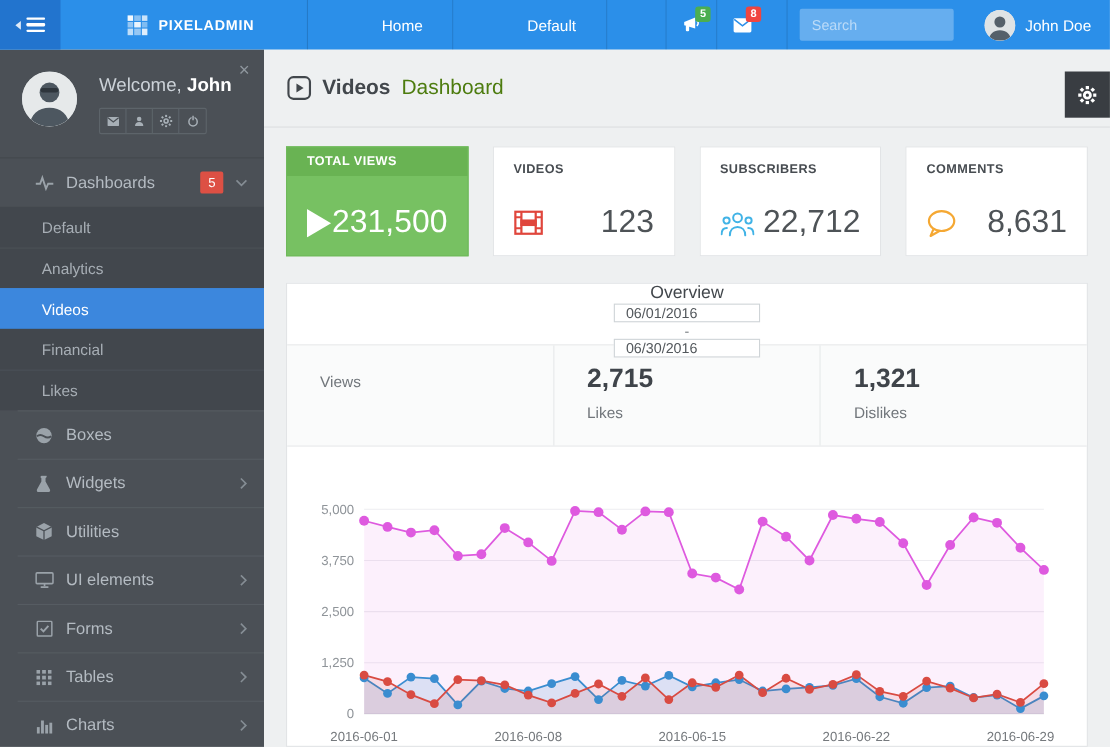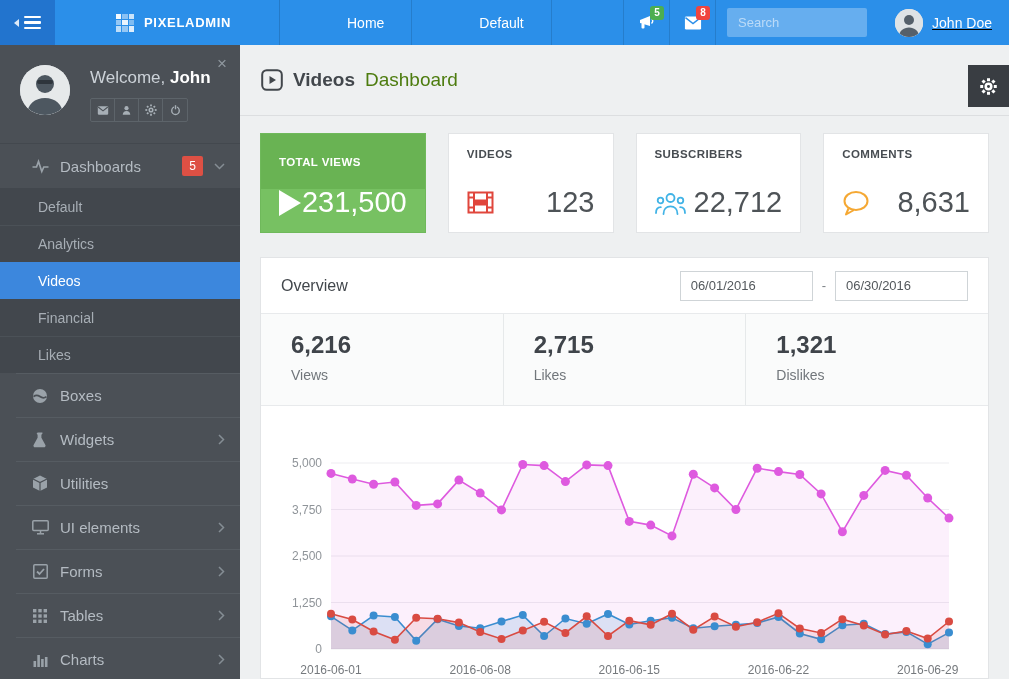--- a/index.html
+++ b/index.html
@@ -15,24 +15,24 @@
   .nav-brand { width:185px; display:flex; align-items:center; gap:10px; padding-left:21px; border-right:1px solid rgba(0,0,0,.14); }
   .logo-grid { width:18px; height:18px; display:grid; grid-template-columns:repeat(3,1fr); grid-template-rows:repeat(3,1fr); gap:1px; }
   .logo-grid i { background:#fff; }
   .brand-text { color:#fff; font-size:13px; font-weight:bold; letter-spacing:.7px; }
   .nav-item { padding:0 27px; display:flex; align-items:center; color:#fff; font-size:14px; border-right:1px solid rgba(0,0,0,.12); cursor:pointer; }
   .nav-right { margin-left:auto; display:flex; align-items:stretch; }
   .nav-icon-btn { width:46px; display:flex; align-items:center; justify-content:center; border-left:1px solid rgba(0,0,0,.12); position:relative; cursor:pointer; }
   .badge { position:absolute; top:6px; right:5px; min-width:14px; height:14px; line-height:14px; text-align:center; font-size:10px; font-weight:bold; color:#fff; border-radius:3px; padding:0 3px; }
   .badge.green { background:#4cae50; }
   .badge.red { background:#f0453f; }
-  .search-wrap { display:flex; align-items:center; border-left:1px solid rgba(0,0,0,.12); padding:0 11px; }
+  .search-wrap { display:flex; align-items:center; border-left:1px solid rgba(0,0,0,.12); padding:0 11px;margin-left:18px; }
   .search-input { width:140px; height:29px; background:rgba(255,255,255,.28); border:none; border-radius:2px; padding:0 11px; font-size:13px; color:#fff; outline:none; font-family:"Liberation Sans",sans-serif; }
   .search-input::placeholder { color:rgba(255,255,255,.55); }
-  .nav-user { display:flex; align-items:center; gap:9px; padding:0 17px; cursor:pointer;text-decoration:underline; }
+  .nav-user { display:flex; align-items:center; gap:9px; padding:0 17px; cursor:pointer; }
   .nav-avatar { width:28px; height:28px; border-radius:50%; background:#e9ebec; overflow:hidden; flex-shrink:0; }
   .nav-user-name { color:#fff; font-size:14px; }
 
   
   .sidebar { position:absolute; top:45px; left:0; bottom:0; width:240px; background:#4b5056; }
   .user-panel { position:relative; padding:20px 18px 21px 20px; border-bottom:1px solid #43484e; }
   .close-x { position:absolute; top:10px; right:13px; color:#8f979e; font-size:17px; line-height:1; cursor:pointer; }
   .user-row { display:flex; gap:20px; }
   .big-avatar { width:50px; height:50px; border-radius:50%; background:#cdd3d7; overflow:hidden; flex-shrink:0; }
   .welcome { font-size:17px; color:#ccd2d8; font-weight:300; margin-top:3px; white-space:nowrap; }
@@ -58,26 +58,26 @@
   .title-strong { font-size:19px; font-weight:bold; color:#42474c; }
   .title-light { font-size:19px; color:#4d7c0f; }
   .gear-btn { position:absolute; right:0; top:20px; width:41px; height:42px; background:#393d42; display:flex; align-items:center; justify-content:center; cursor:pointer; }
   .content { padding:17px 20px 0; }
   .cards { display:flex; gap:22px; }
   .card { flex:1; height:100px; background:#fff; border:1px solid #e2e4e6; position:relative; }
   .card-label { padding:14px 18px 0; font-size:11.5px; font-weight:bold; color:#474c51; letter-spacing:.4px; }
   .card-bottom { position:absolute; left:18px; right:18px; bottom:15px; display:flex; align-items:center; }
   .card-value { margin-left:auto; font-size:29px; color:#4e5357; line-height:1; }
   .card.primary { background:#77c162; border-color:#6fb95b; }
-  .primary-strip { height:55px; background:#69b353; display:flex; align-items:center; padding-left:18px; }
+  .primary-strip { height:26px; background:#69b353; display:flex; align-items:center; padding-left:18px; }
   .primary-strip .card-label { padding:0; color:#fff; }
   .card.primary .card-value { color:#fff; }
 
   .panel { margin-top:24px; background:#fff; border:1px solid #e2e4e6; }
-  .panel-header { height:55px; display:flex; align-items:center; padding:0 20px; }
+  .panel-header { height:55px; display:flex; align-items:center; padding:0 20px;flex-direction:column; }
   .panel-title { font-size:16px; color:#42474c; flex:1; }
   .date-input { width:133px; height:30px; border:1px solid #cfd4d7; font-size:13px; color:#53585c; padding:0 10px; background:#fff; outline:none; font-family:"Liberation Sans",sans-serif; }
   .date-sep { margin:0 9px; color:#7a7f83; font-size:13px; }
   .stats-row { display:flex; background:#fafbfb; border-top:1px solid #e8eaec; border-bottom:1px solid #e8eaec; height:93px; }
   .stat { flex:1; padding:17px 0 0 30px; border-left:1px solid #e6e9ea; }
   .stat:first-child { border-left:none; }
   .stat-value { font-size:24px; font-weight:bold; color:#3f444a; }
   .stat-label { font-size:14px; color:#71767b; margin-top:8px; }
   .chart-wrap { height:272px; }
   svg { display:block; }
@@ -412,21 +412,20 @@
 
     <div class="panel">
       <div class="panel-header">
         <span class="panel-title">Overview</span>
         <input class="date-input" type="text" value="06/01/2016" style="">
         <span class="date-sep">-</span>
         <input class="date-input" type="text" value="06/30/2016" style="">
       </div>
       <div class="stats-row">
         <div class="stat">
-          <div class="stat-value">6,216</div>
           <div class="stat-label">Views</div>
         </div>
         <div class="stat">
           <div class="stat-value">2,715</div>
           <div class="stat-label">Likes</div>
         </div>
         <div class="stat">
           <div class="stat-value">1,321</div>
           <div class="stat-label">Dislikes</div>
         </div>

